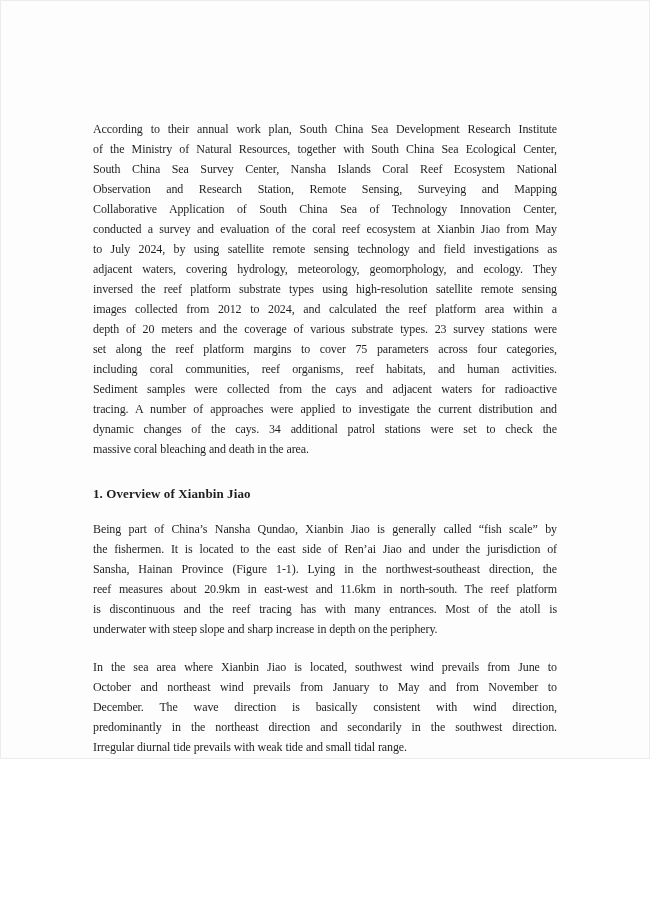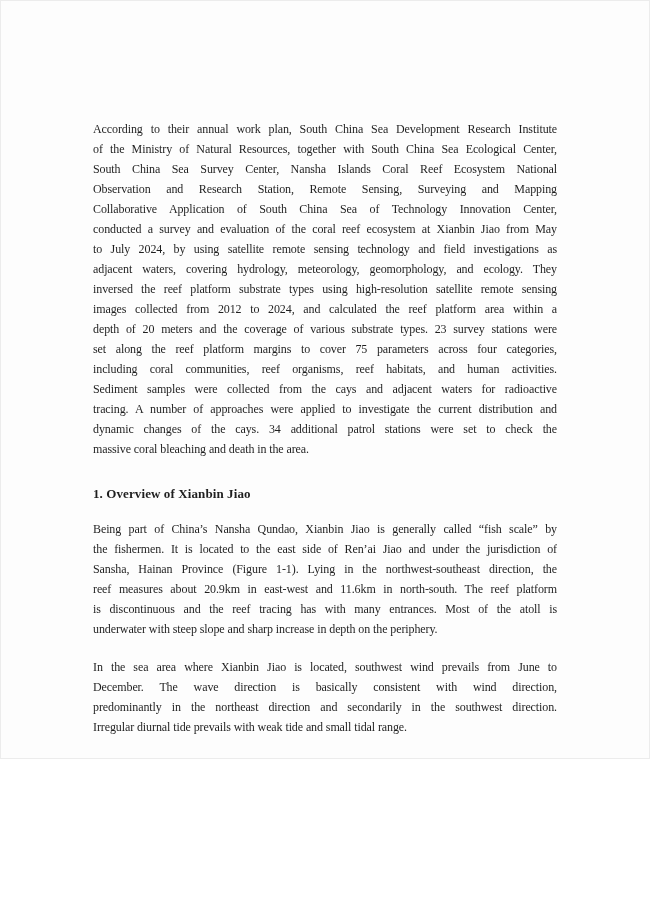--- a/index.html
+++ b/index.html
@@ -92,20 +92,21 @@
       <div class="ln">Being part of China’s Nansha Qundao, Xianbin Jiao is generally called “fish scale” by</div>
       <div class="ln">the fishermen. It is located to the east side of Ren’ai Jiao and under the jurisdiction of</div>
       <div class="ln">Sansha, Hainan Province (Figure 1-1). Lying in the northwest-southeast direction, the</div>
       <div class="ln">reef measures about 20.9km in east-west and 11.6km in north-south. The reef platform</div>
       <div class="ln">is discontinuous and the reef tracing has with many entrances. Most of the atoll is</div>
       <div class="ln last">underwater with steep slope and sharp increase in depth on the periphery.</div>
     </div>
 
     <div class="para para-gap">
       <div class="ln">In the sea area where Xianbin Jiao is located, southwest wind prevails from June to</div>
+      <div class="ln">October and northeast wind prevails from January to May and from November to</div>
       <div class="ln">December. The wave direction is basically consistent with wind direction,</div>
       <div class="ln">predominantly in the northeast direction and secondarily in the southwest direction.</div>
       <div class="ln last">Irregular diurnal tide prevails with weak tide and small tidal range.</div>
     </div>
 
   </div>
 
   <div class="footer-pagenum">— 1 —</div>
 </div>
 

